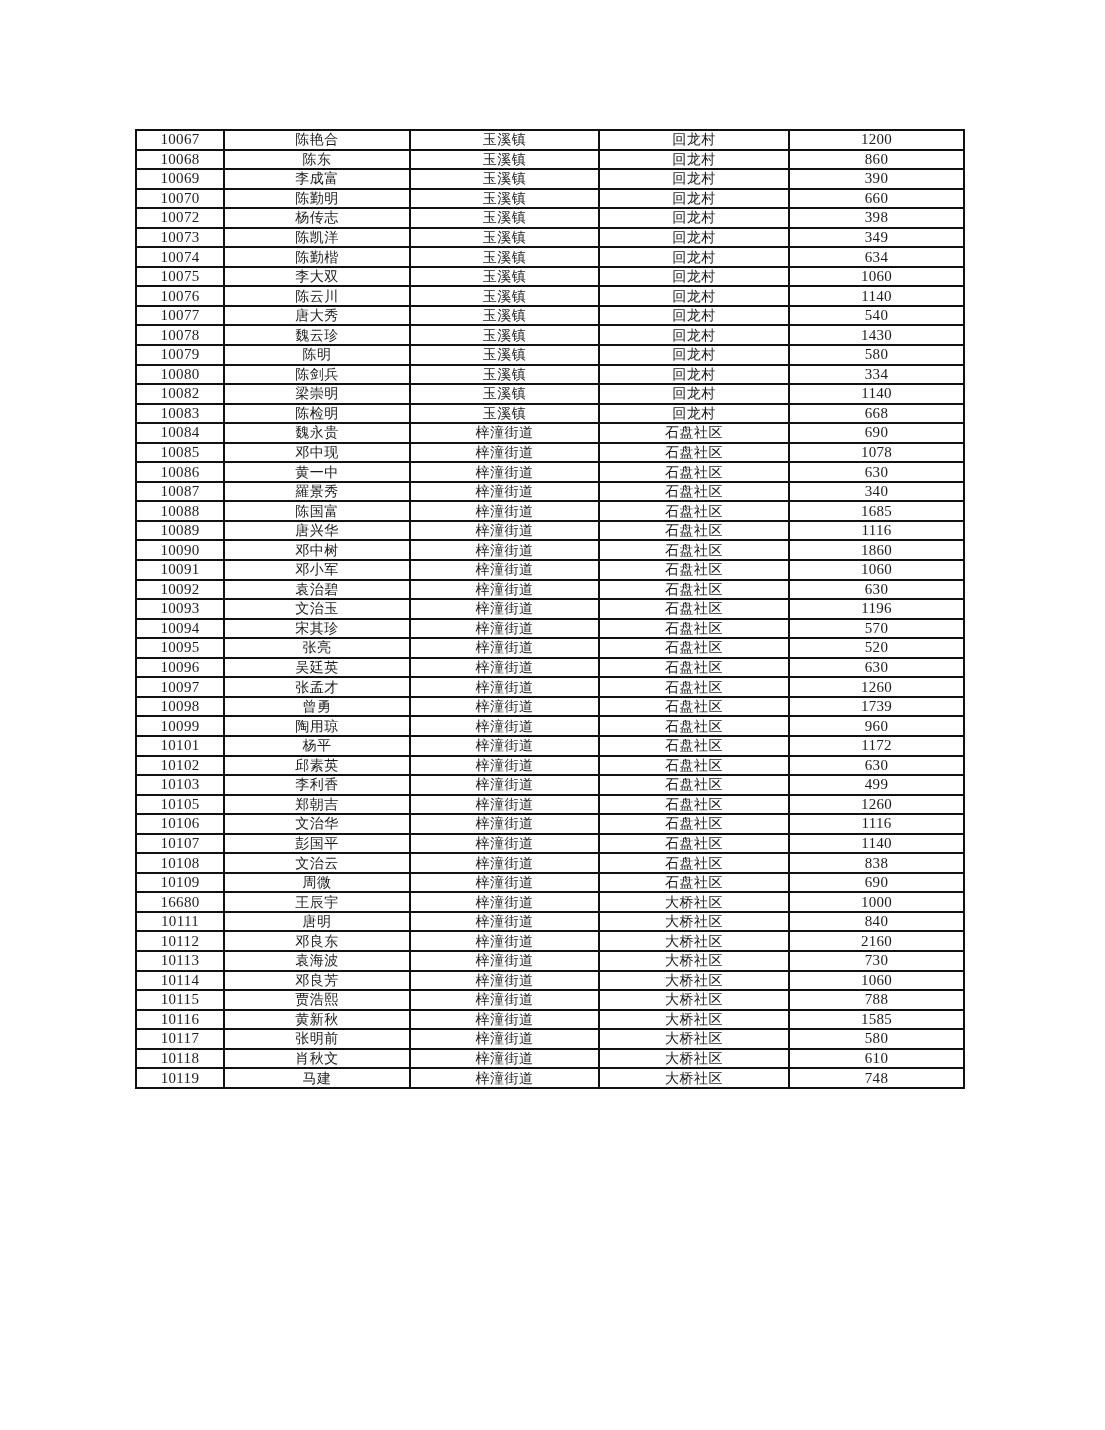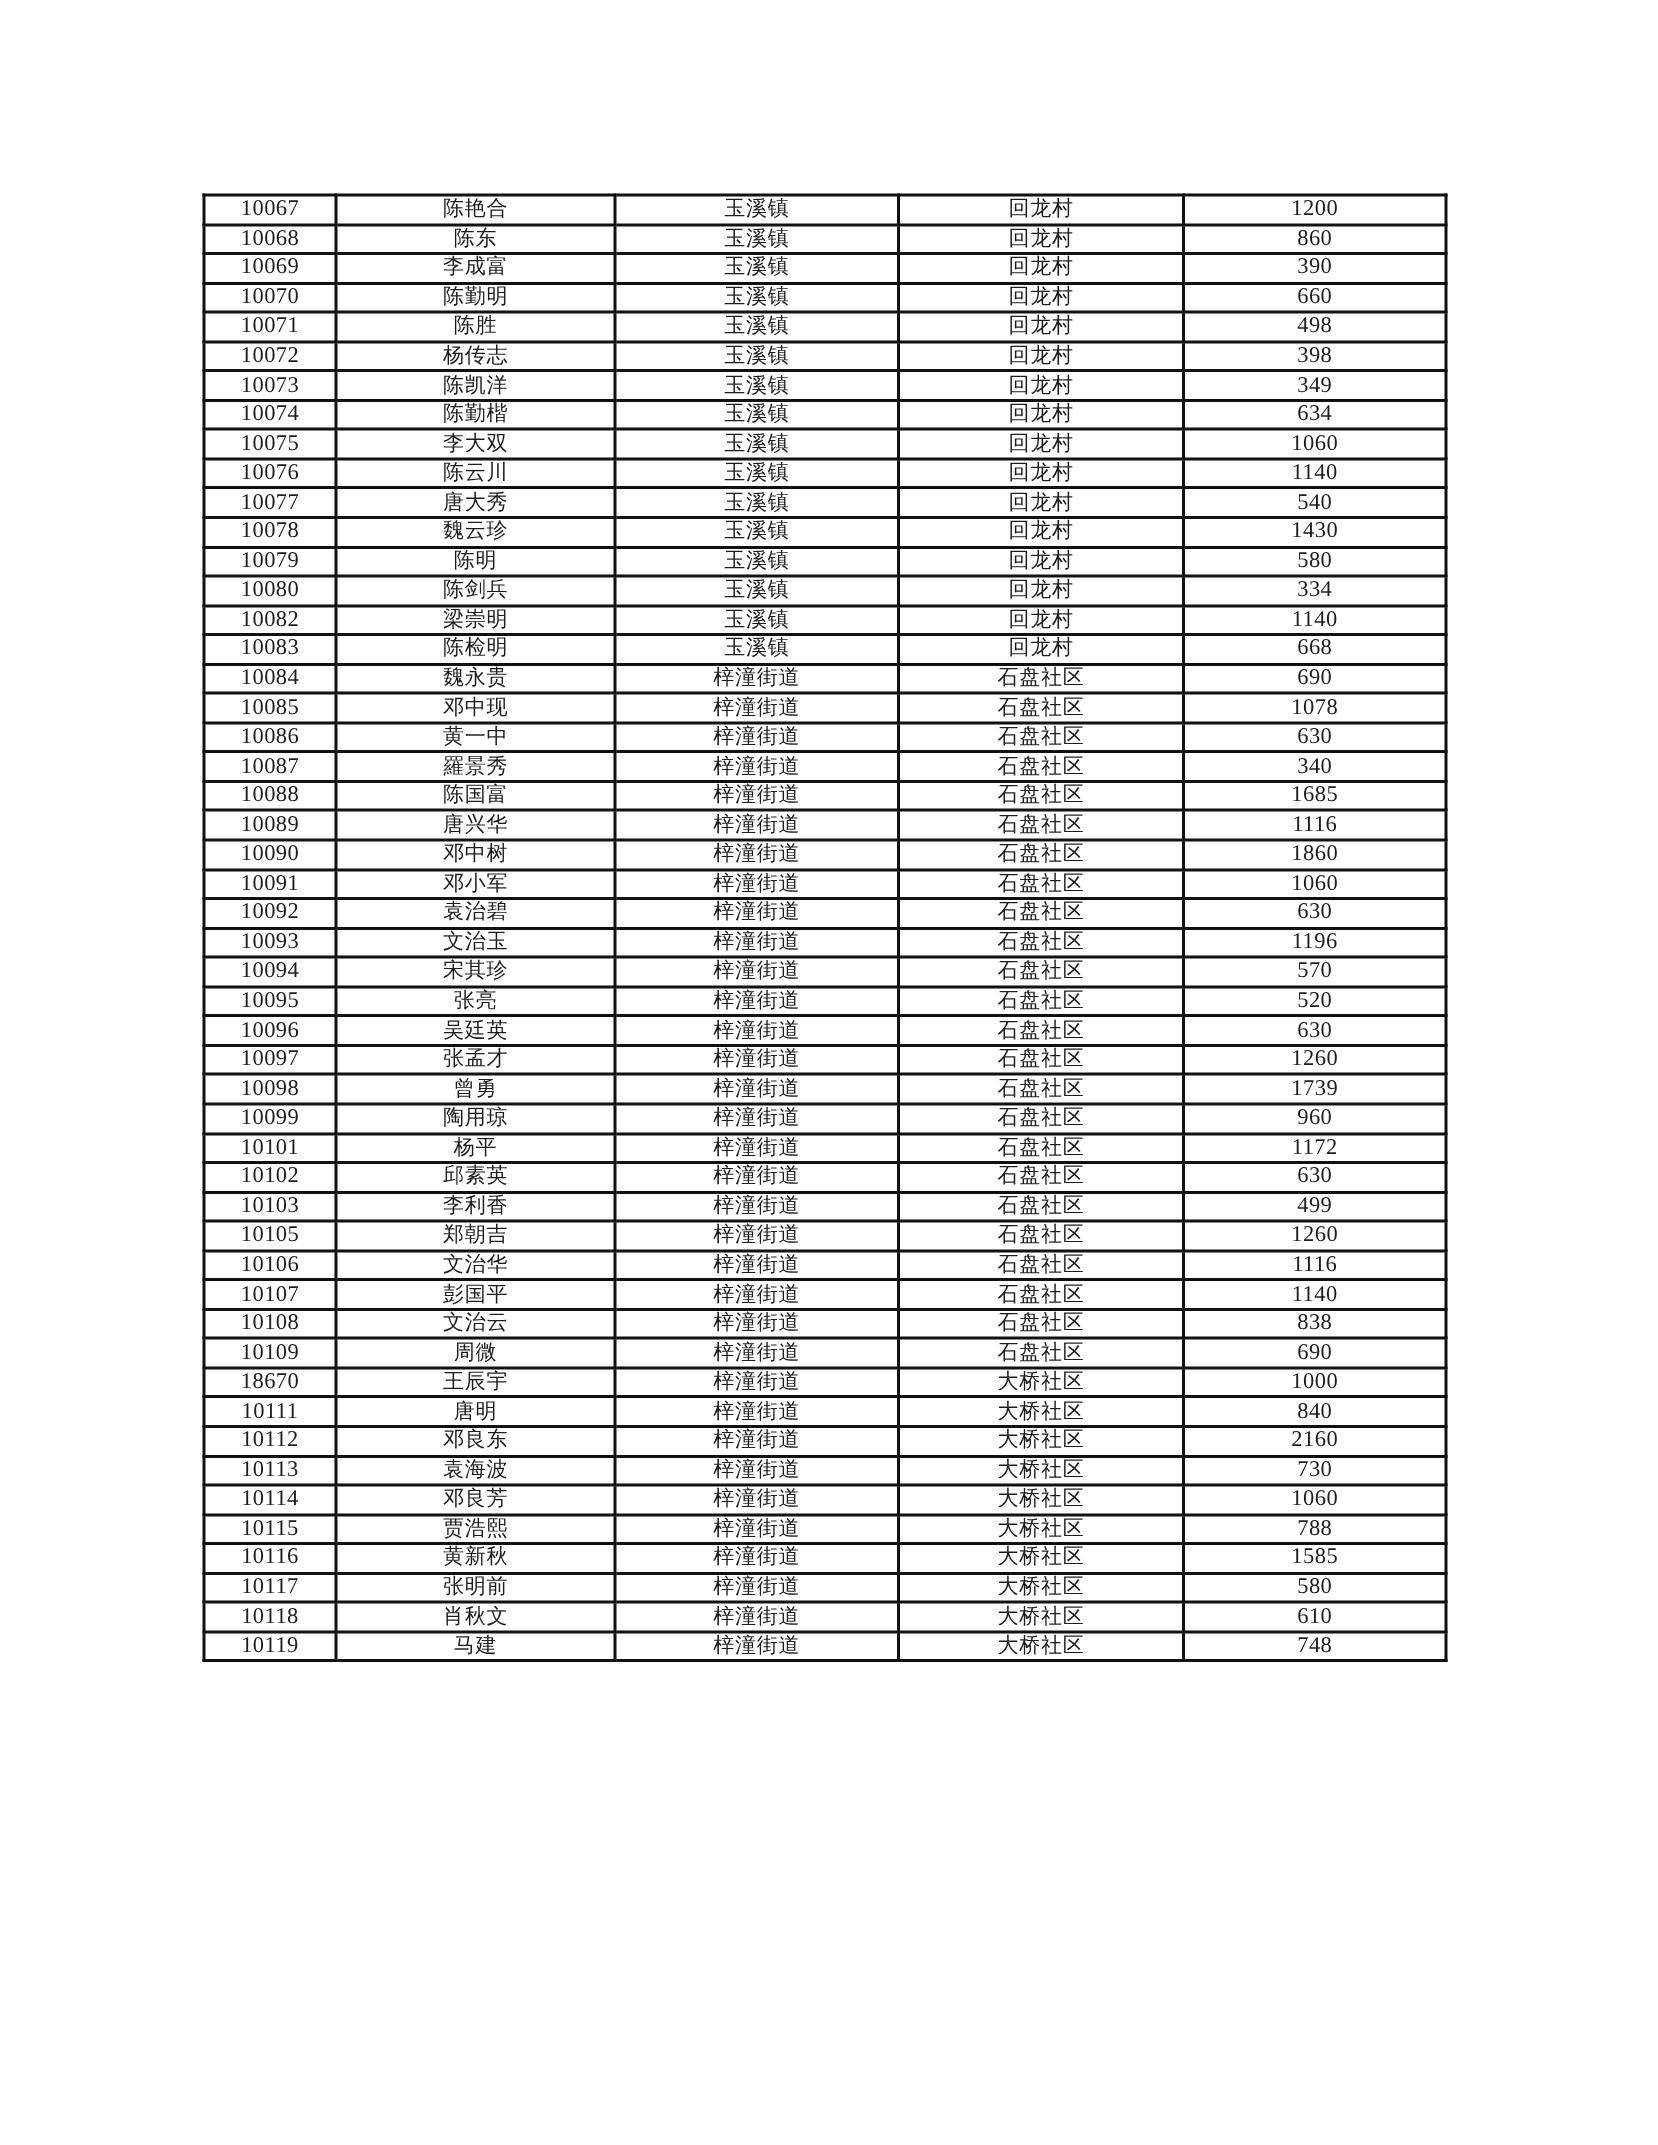--- a/index.html
+++ b/index.html
@@ -83,27 +83,20 @@
           <td class="num">390</td>
         </tr>
         <tr>
           <td class="num">10070</td>
           <td class="cjk">陈勤明</td>
           <td class="cjk">玉溪镇</td>
           <td class="cjk">回龙村</td>
           <td class="num">660</td>
         </tr>
         <tr>
-          <td class="num">10071</td>
-          <td class="cjk">陈胜</td>
-          <td class="cjk">玉溪镇</td>
-          <td class="cjk">回龙村</td>
-          <td class="num">498</td>
-        </tr>
-        <tr>
           <td class="num">10072</td>
           <td class="cjk">杨传志</td>
           <td class="cjk">玉溪镇</td>
           <td class="cjk">回龙村</td>
           <td class="num">398</td>
         </tr>
         <tr>
           <td class="num">10073</td>
           <td class="cjk">陈凯洋</td>
           <td class="cjk">玉溪镇</td>
@@ -335,21 +328,21 @@
           <td class="num">838</td>
         </tr>
         <tr>
           <td class="num">10109</td>
           <td class="cjk">周微</td>
           <td class="cjk">梓潼街道</td>
           <td class="cjk">石盘社区</td>
           <td class="num">690</td>
         </tr>
         <tr>
-          <td class="num">18670</td>
+          <td class="num">16680</td>
           <td class="cjk">王辰宇</td>
           <td class="cjk">梓潼街道</td>
           <td class="cjk">大桥社区</td>
           <td class="num">1000</td>
         </tr>
         <tr>
           <td class="num">10111</td>
           <td class="cjk">唐明</td>
           <td class="cjk">梓潼街道</td>
           <td class="cjk">大桥社区</td>

